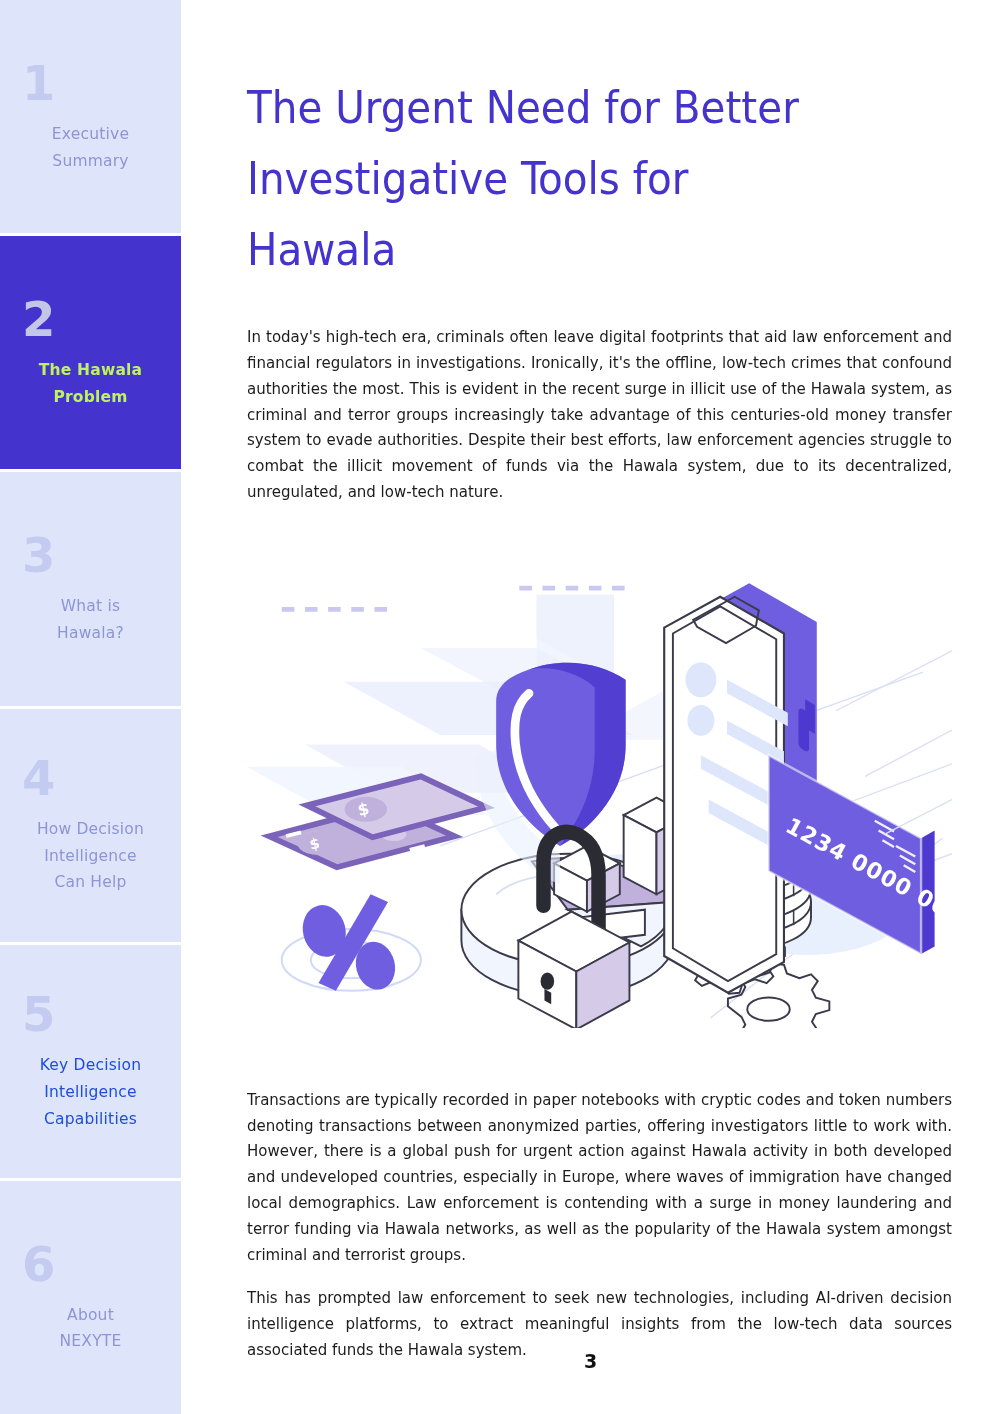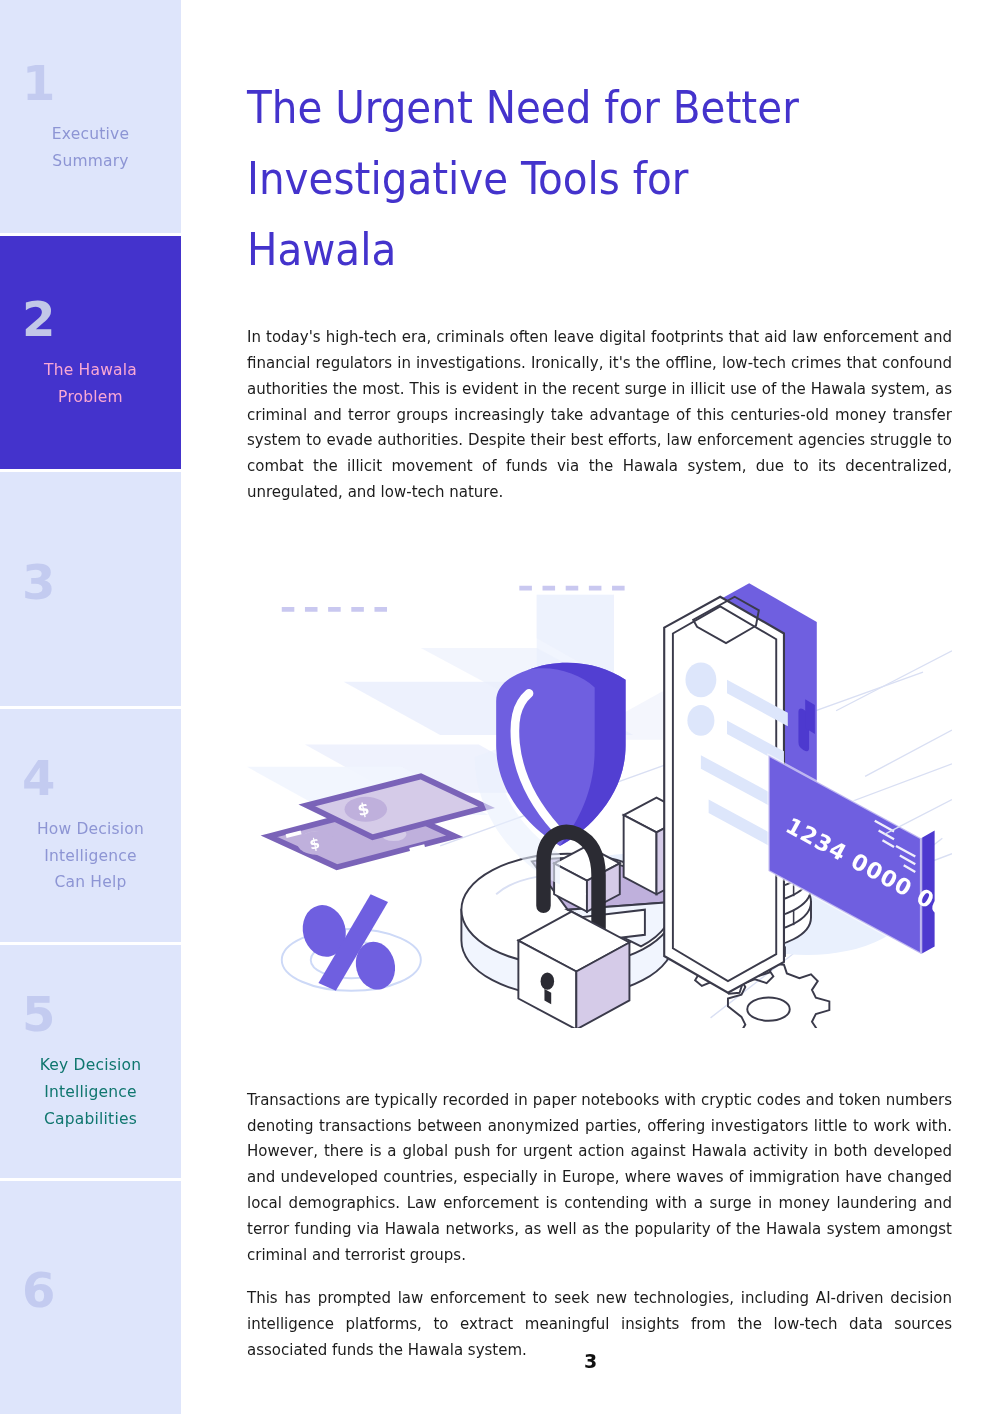--- a/index.html
+++ b/index.html
@@ -42,23 +42,23 @@
     font-family:"DejaVu Sans", sans-serif;
     font-size:15.5px;
     line-height:1.72;
     color:#8d95d4;
     letter-spacing:0.2px;
     text-align:center;
   }
   
   .nav-item.active{background:#4433cc;}
   .nav-item.active .nav-num{color:#c2c7e8;}
-  .nav-item.active .nav-label{color:#f9a8d4;}
+  .nav-item.active .nav-label{color:#bef264;font-weight:bold;}
   
-  .nav-item.emph .nav-label{color:#0f766e;}
+  .nav-item.emph .nav-label{color:#1d4ed8;}
   .nav-item.emph .nav-num{color:#c3cbf0;}
 
   
   .main{
     flex:1 1 auto;height:1414px;
     box-sizing:border-box;
     padding:72px 48px 0 66px;
     position:relative;
   }
   .doc-title{
@@ -109,34 +109,36 @@
       <div class="nav-label">Executive<br>Summary</div>
     </div>
 
     <div class="nav-item active">
       <div class="nav-num">2</div>
       <div class="nav-label">The Hawala<br>Problem</div>
     </div>
 
     <div class="nav-item">
       <div class="nav-num">3</div>
+      <div class="nav-label">What is<br>Hawala?</div>
     </div>
 
     <div class="nav-item">
       <div class="nav-num">4</div>
       <div class="nav-label">How Decision<br>Intelligence<br>Can Help</div>
     </div>
 
     <div class="nav-item emph">
       <div class="nav-num">5</div>
       <div class="nav-label">Key Decision<br>Intelligence<br>Capabilities</div>
     </div>
 
     <div class="nav-item">
       <div class="nav-num">6</div>
+      <div class="nav-label">About<br>NEXYTE</div>
     </div>
 
   </nav>
 
   <main class="main">
 
     <h1 class="doc-title">The Urgent Need for Better Investigative Tools for Hawala</h1>
 
     <p class="body-p">In today's high-tech era, criminals often leave digital footprints that aid law enforcement and financial regulators in investigations. Ironically, it's the offline, low-tech crimes that confound authorities the most. This is evident in the recent surge in illicit use of the Hawala system, as criminal and terror groups increasingly take advantage of this centuries-old money transfer system to evade authorities. Despite their best efforts, law enforcement agencies struggle to combat the illicit movement of funds via the Hawala system, due to its decentralized, unregulated, and low-tech nature.</p>
 

